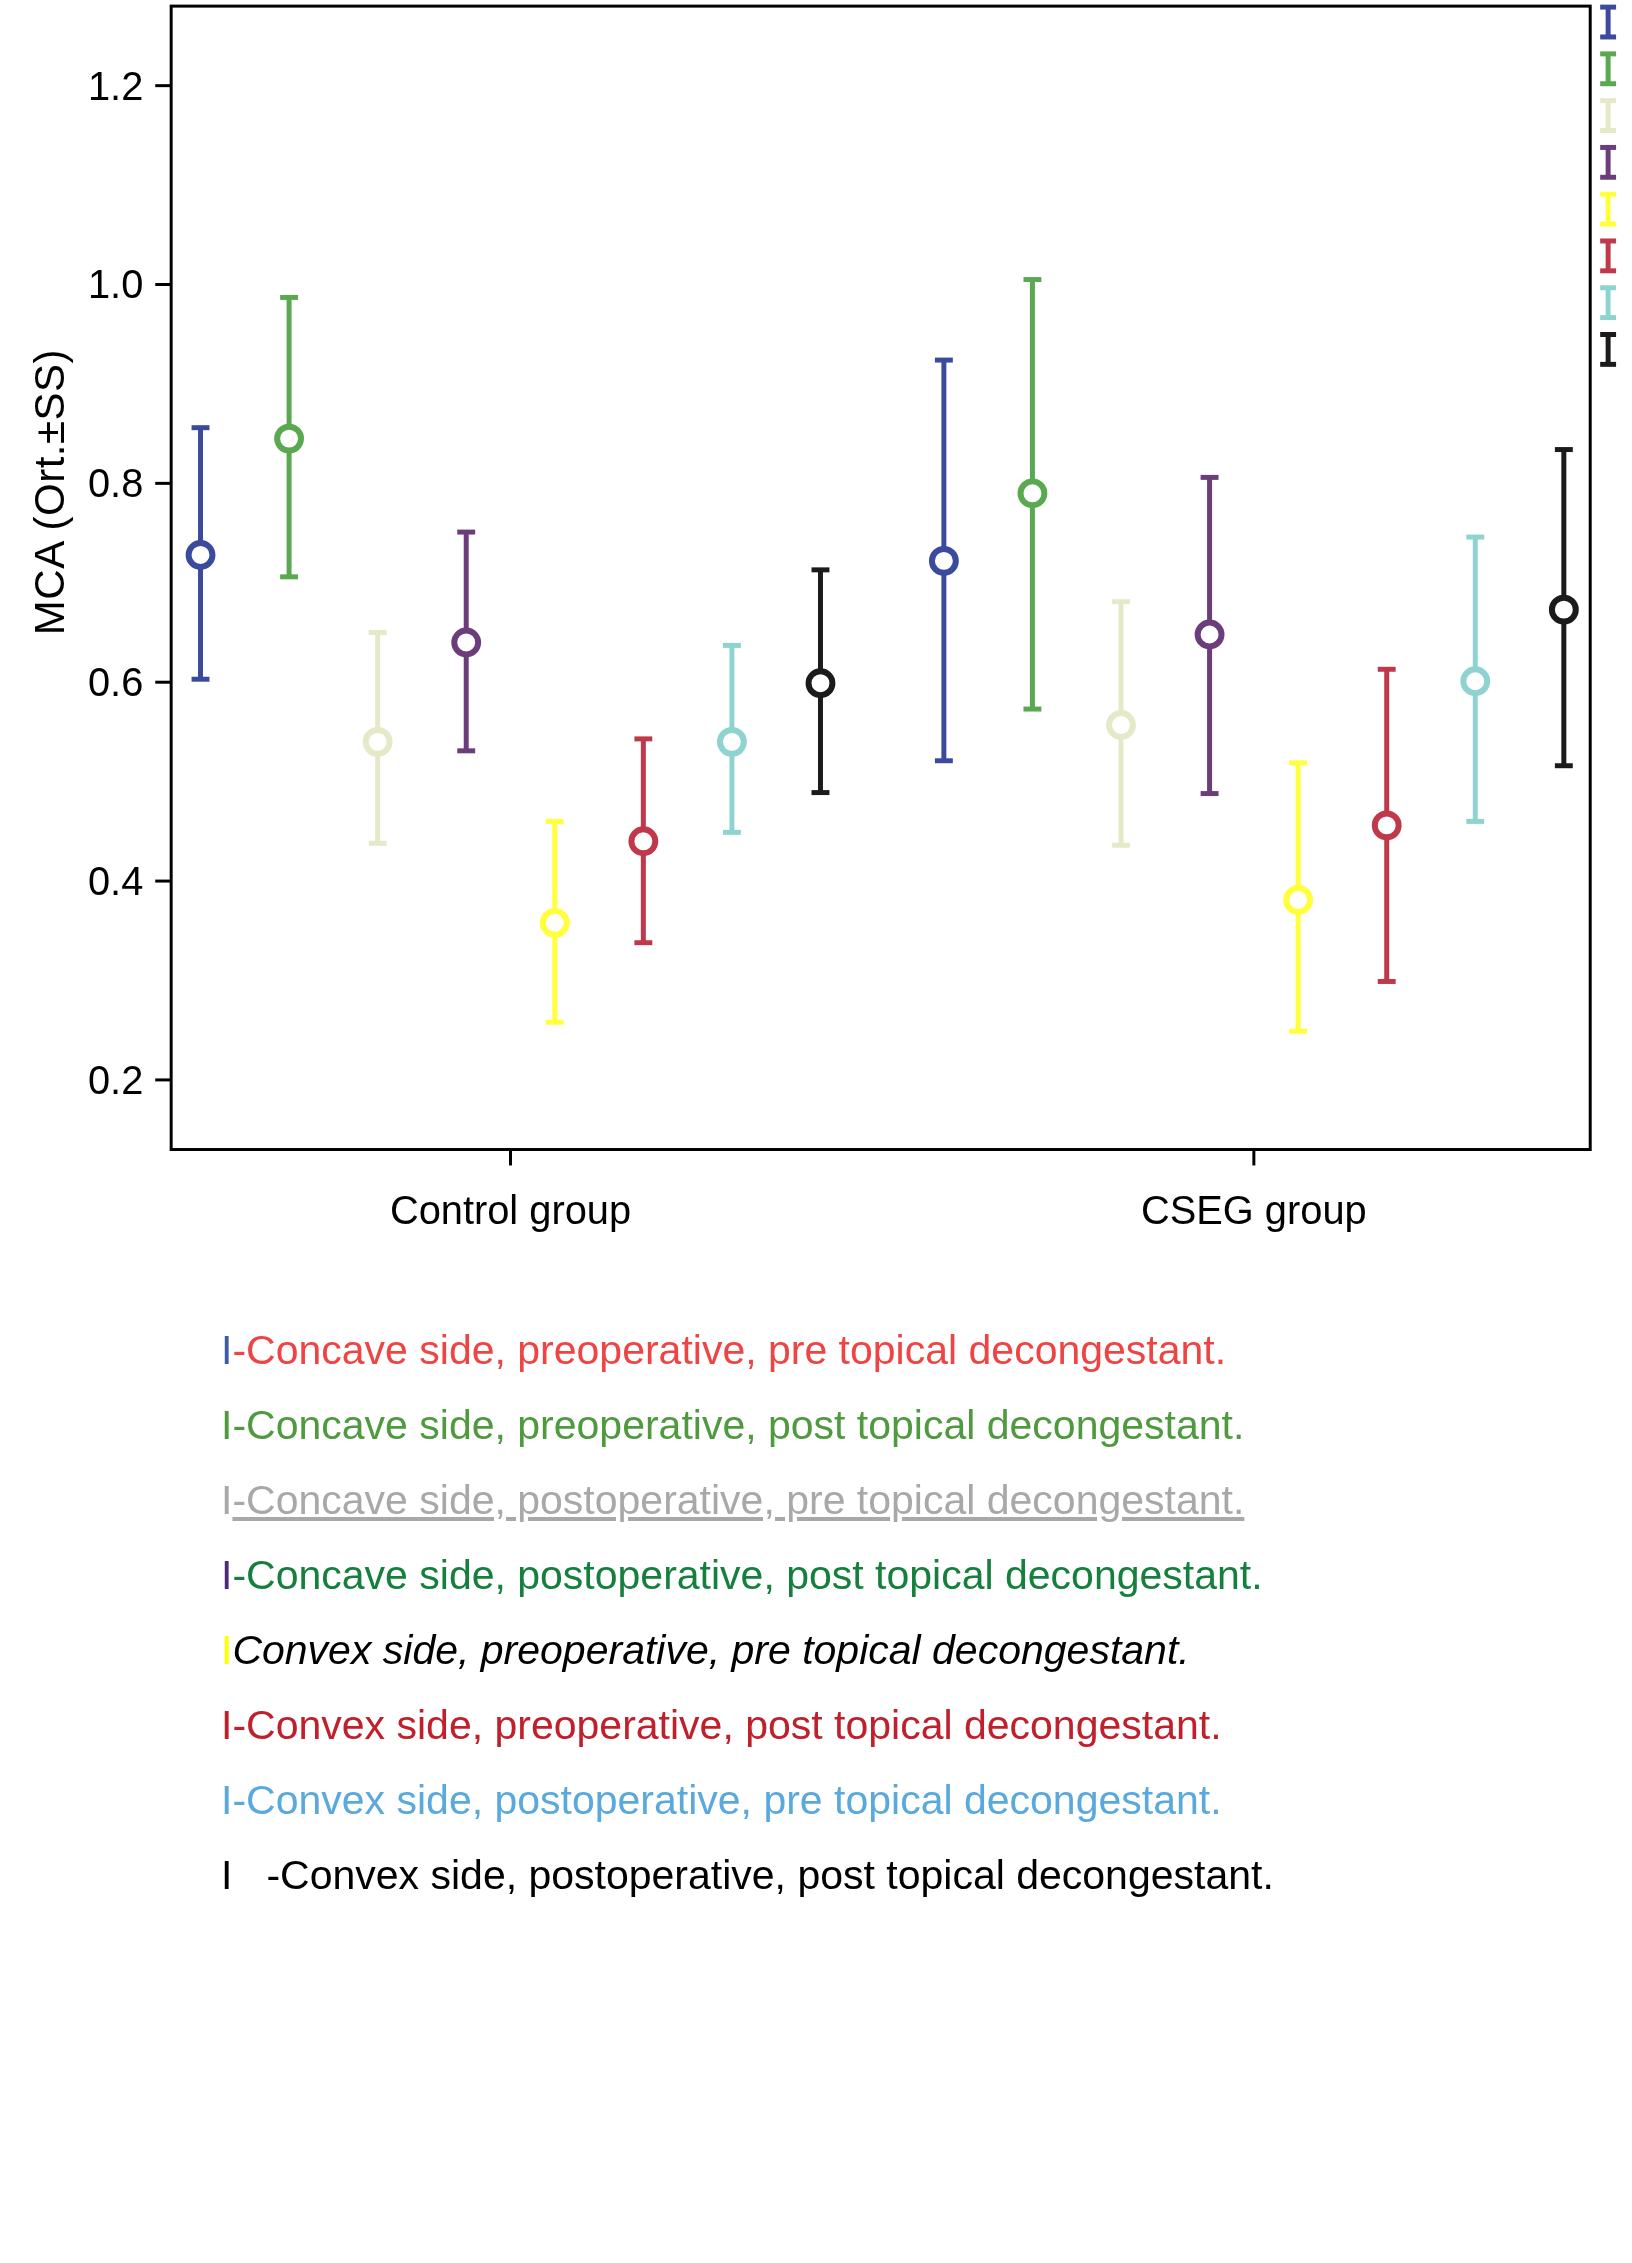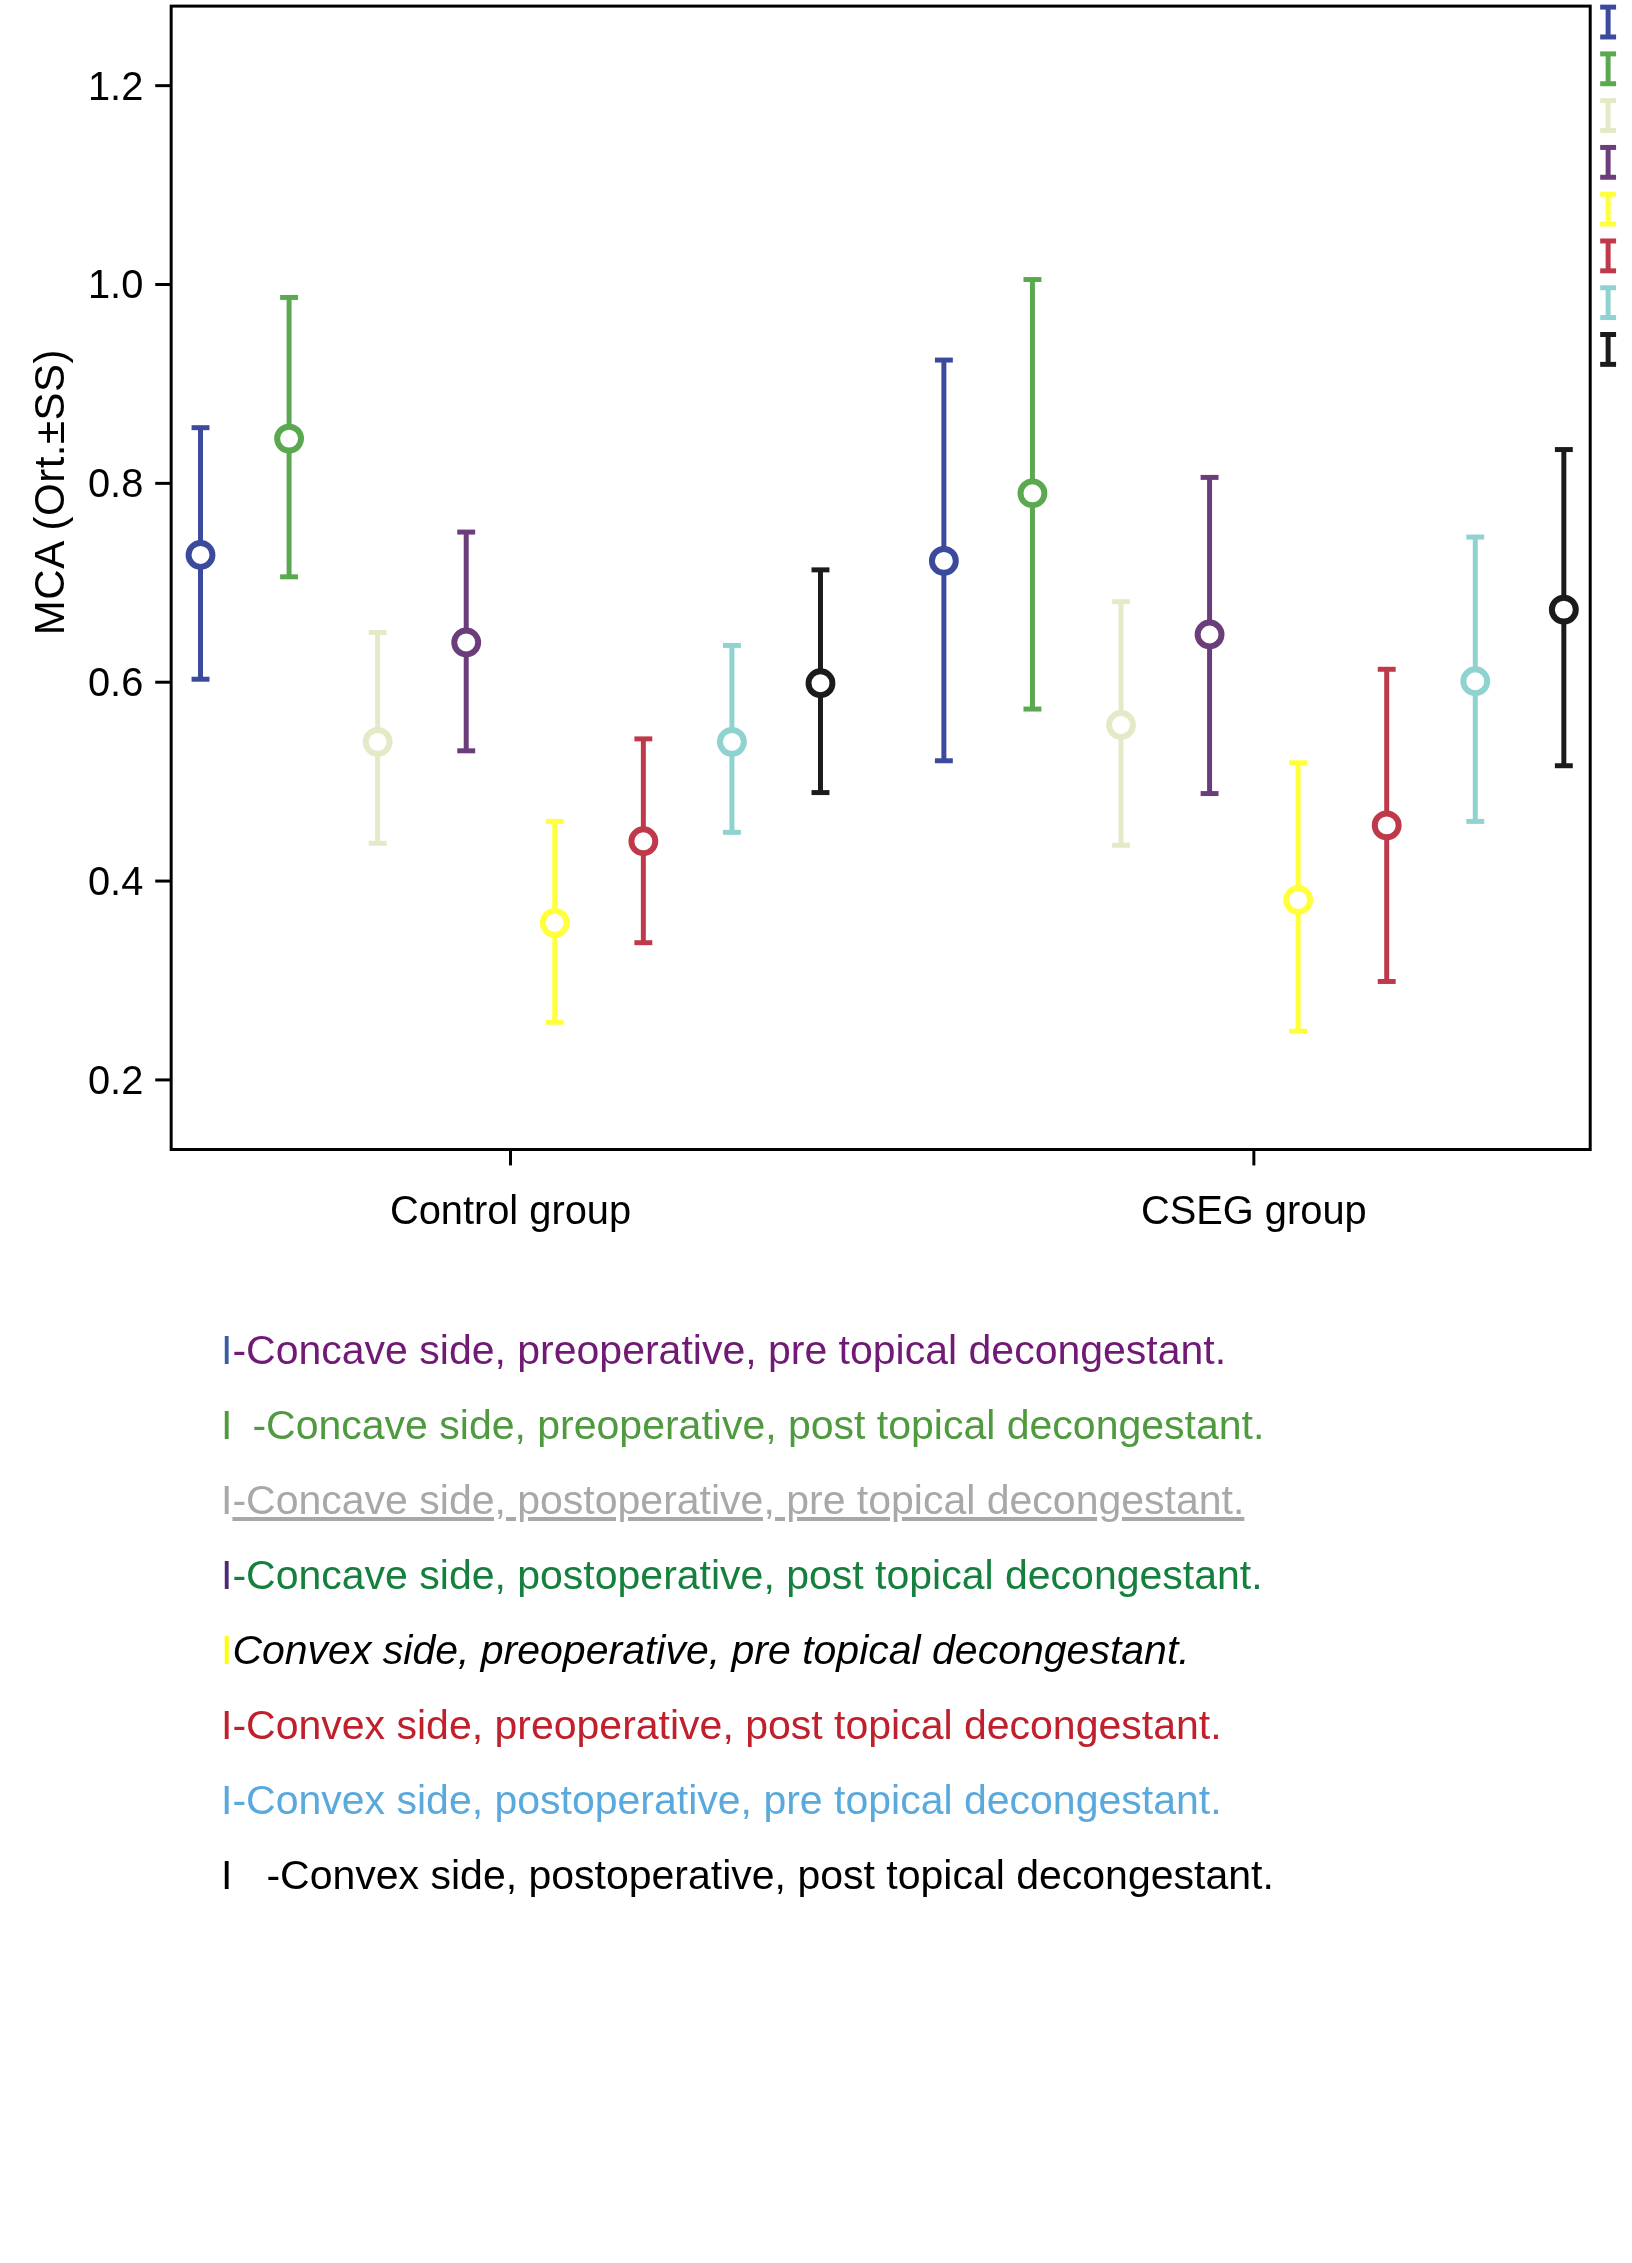--- a/index.html
+++ b/index.html
@@ -234,25 +234,25 @@
         <line x1="1608" y1="336" x2="1624" y2="336" stroke="#1b1b1b" stroke-width="5"></line>
         <line x1="1608" y1="366" x2="1624" y2="366" stroke="#1b1b1b" stroke-width="5"></line>
       </g>
     </svg>
 
 </div>
 
 <div id="legend">
     <div class="legend-row">
       <span class="legend-bar" style="color: rgb(59, 91, 165);">I</span>
-      <span style="color: #701a75;">-Concave side, preoperative, pre topical decongestant.</span>
+      <span style="color: #ef4444;">-Concave side, preoperative, pre topical decongestant.</span>
     </div>
     <div class="legend-row">
       <span class="legend-bar" style="color: rgb(79, 154, 63);">I</span>
-      <span style="color: rgb(79, 154, 63); margin-left: 20px;">-Concave side, preoperative, post topical decongestant.</span>
+      <span style="color: rgb(79, 154, 63);">-Concave side, preoperative, post topical decongestant.</span>
     </div>
     <div class="legend-row">
       <span class="legend-bar" style="color: rgb(168, 168, 168);">I</span>
       <span style="color: rgb(168, 168, 168); text-decoration: underline;">-Concave side, postoperative, pre topical decongestant.</span>
     </div>
     <div class="legend-row">
       <span class="legend-bar" style="color: rgb(75, 42, 120);">I</span>
       <span style="color: #15803d;">-Concave side, postoperative, post topical decongestant.</span>
     </div>
     <div class="legend-row">

